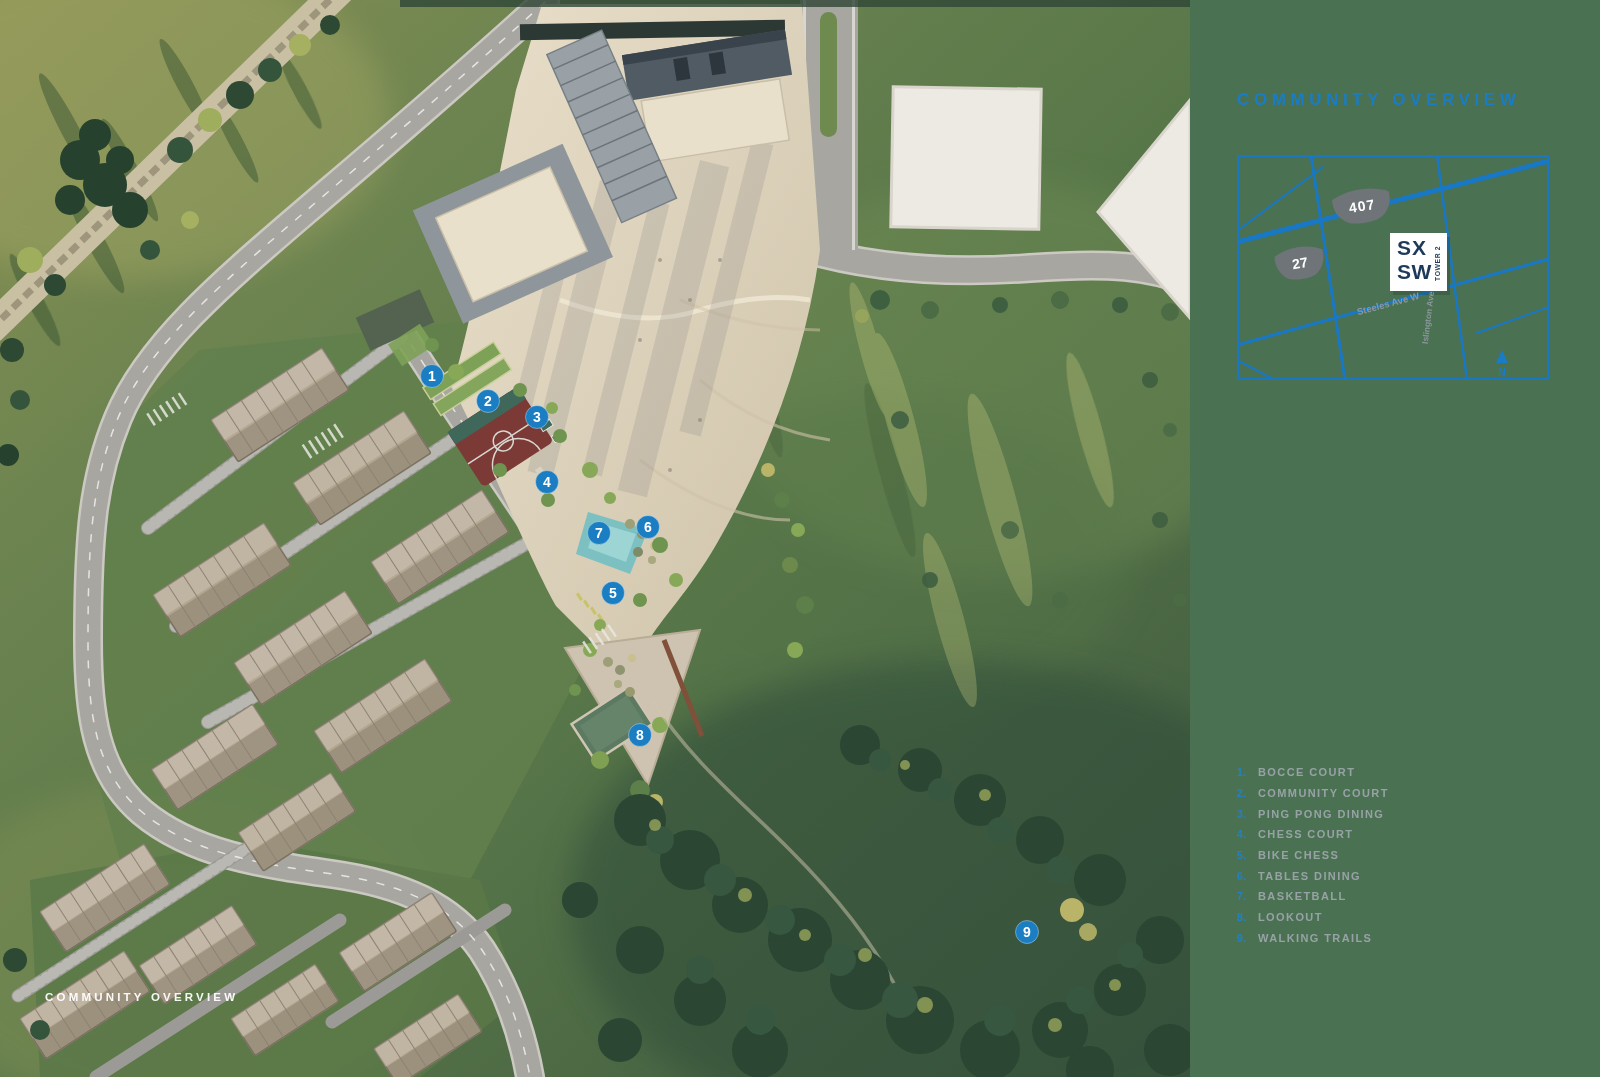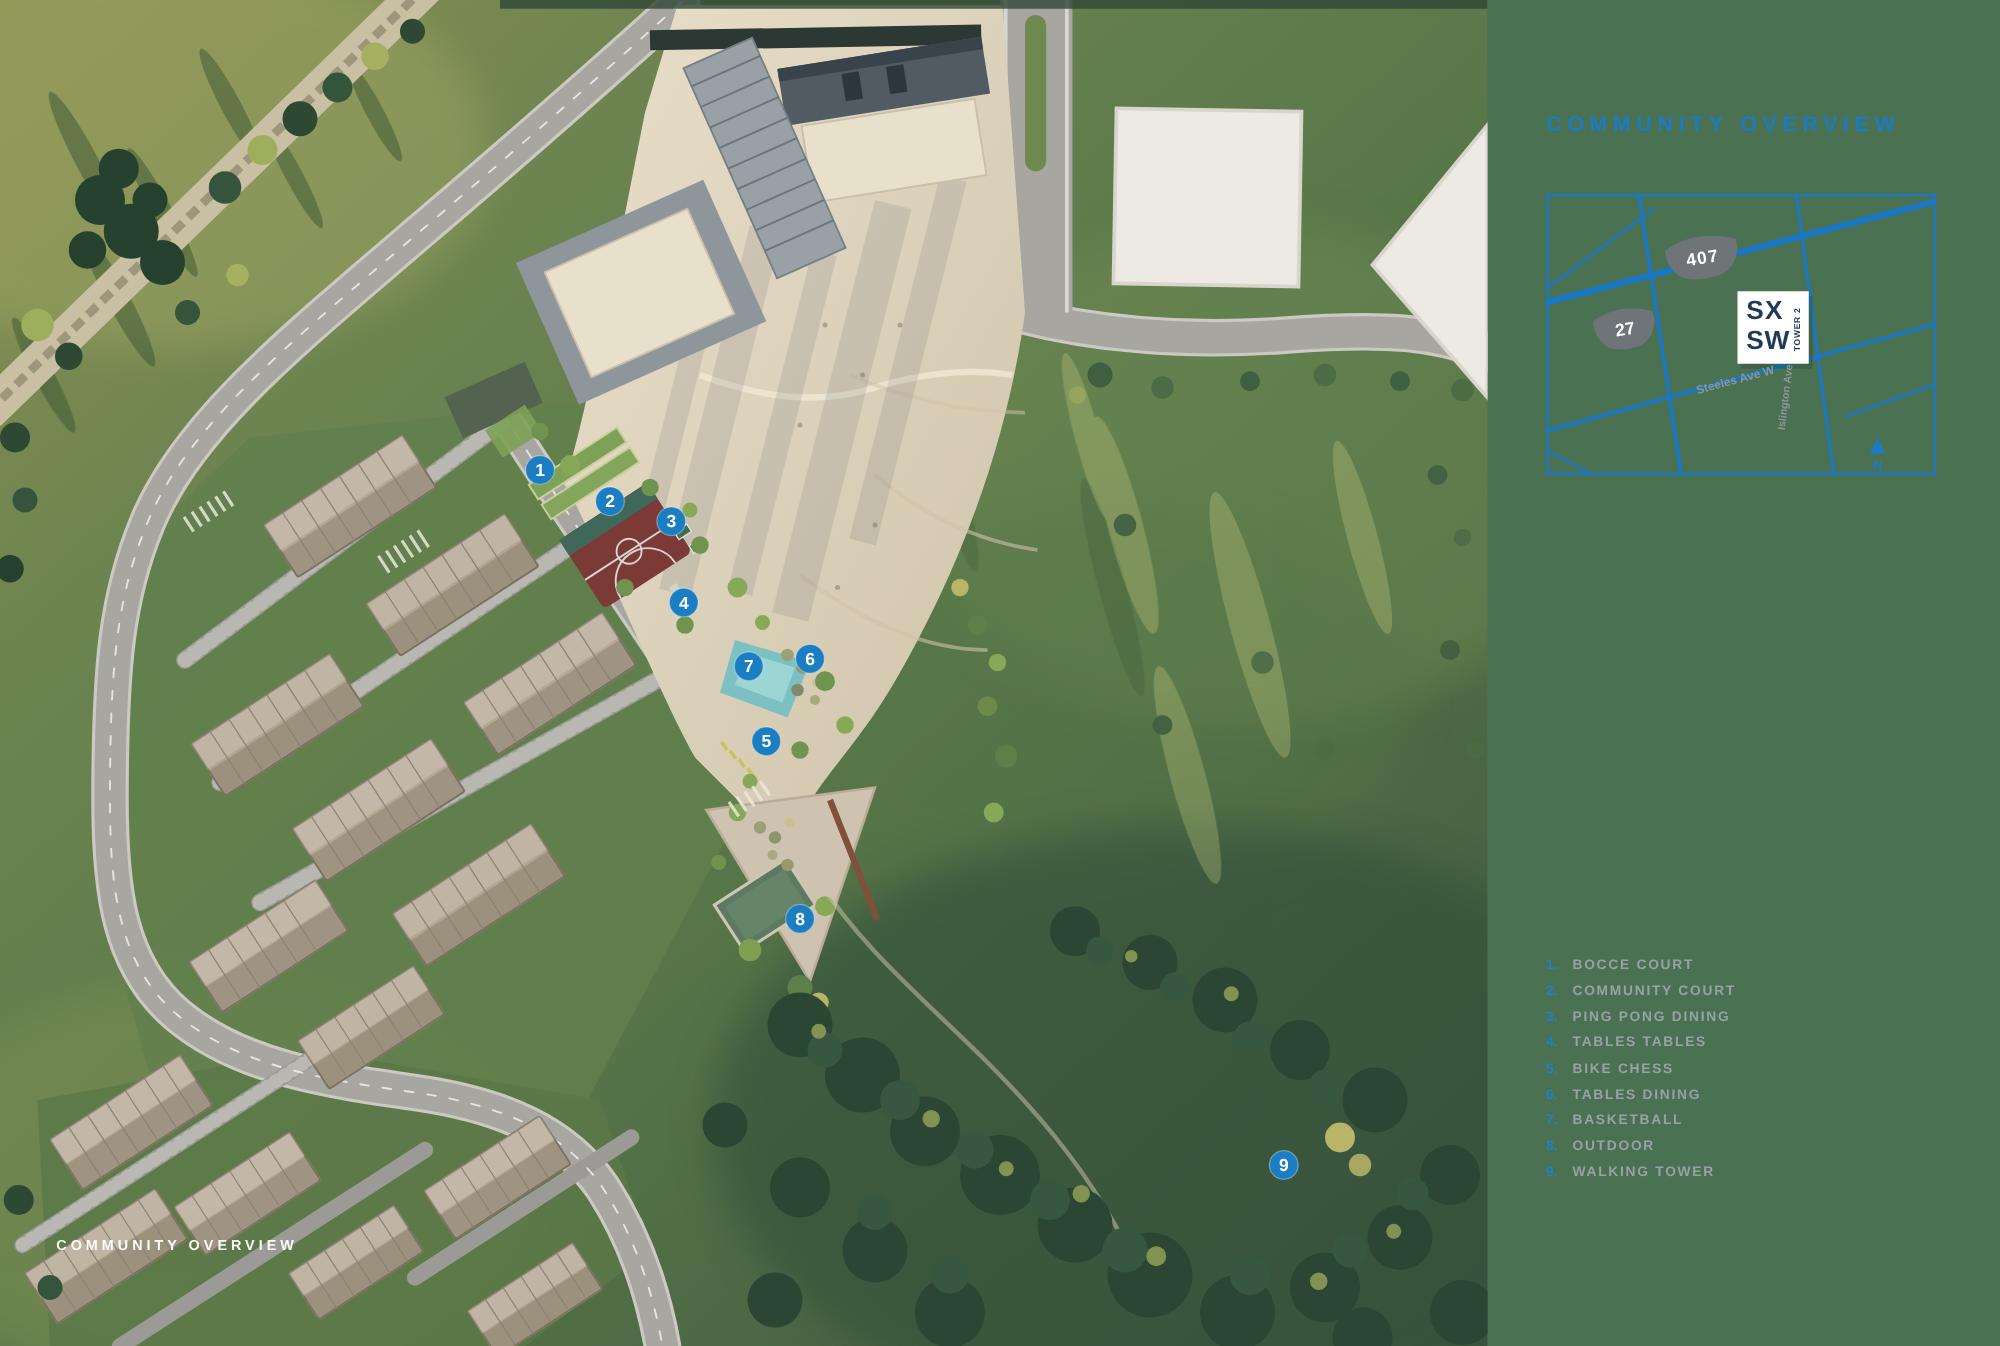--- a/index.html
+++ b/index.html
@@ -667,37 +667,37 @@
       <div class="legend-row">
           <span class="lnum">2.</span>
           <span class="llabel">COMMUNITY COURT</span>
         </div>
       <div class="legend-row">
           <span class="lnum">3.</span>
           <span class="llabel">PING PONG DINING</span>
         </div>
       <div class="legend-row">
           <span class="lnum">4.</span>
-          <span class="llabel">TABLES TABLES</span>
+          <span class="llabel">CHESS COURT</span>
         </div>
       <div class="legend-row">
           <span class="lnum">5.</span>
           <span class="llabel">BIKE CHESS</span>
         </div>
       <div class="legend-row">
           <span class="lnum">6.</span>
           <span class="llabel">TABLES DINING</span>
         </div>
       <div class="legend-row">
           <span class="lnum">7.</span>
           <span class="llabel">BASKETBALL</span>
         </div>
       <div class="legend-row">
           <span class="lnum">8.</span>
-          <span class="llabel">OUTDOOR</span>
+          <span class="llabel">LOOKOUT</span>
         </div>
       <div class="legend-row">
           <span class="lnum">9.</span>
-          <span class="llabel">WALKING TOWER</span>
+          <span class="llabel">WALKING TRAILS</span>
         </div>
     </div>
   </div>
 </div>
 
 </body></html>

